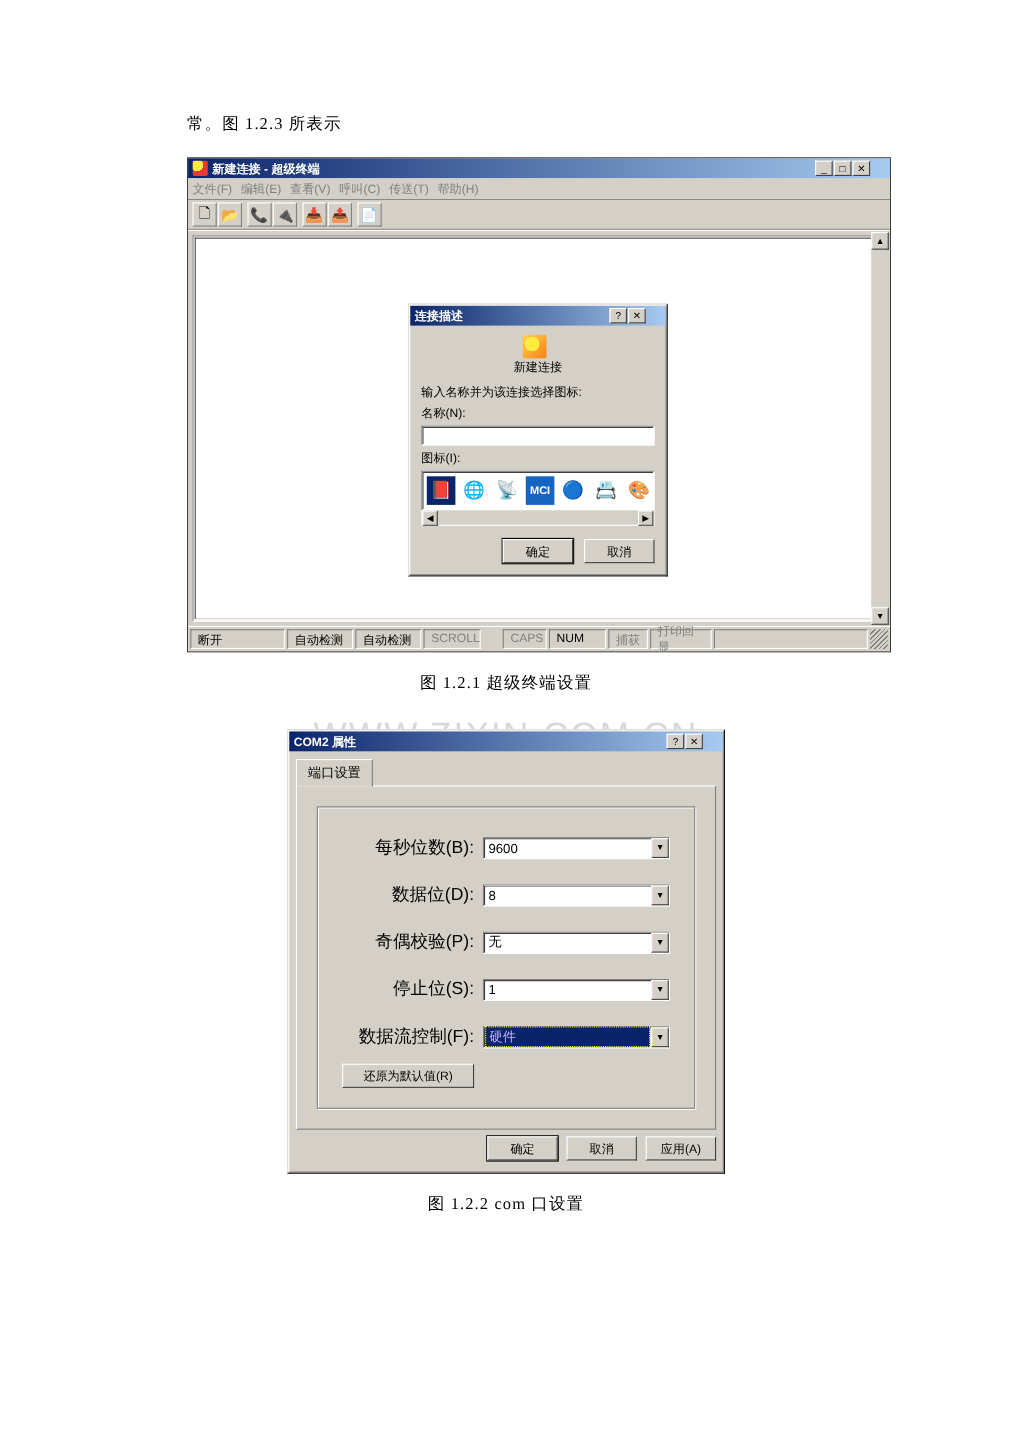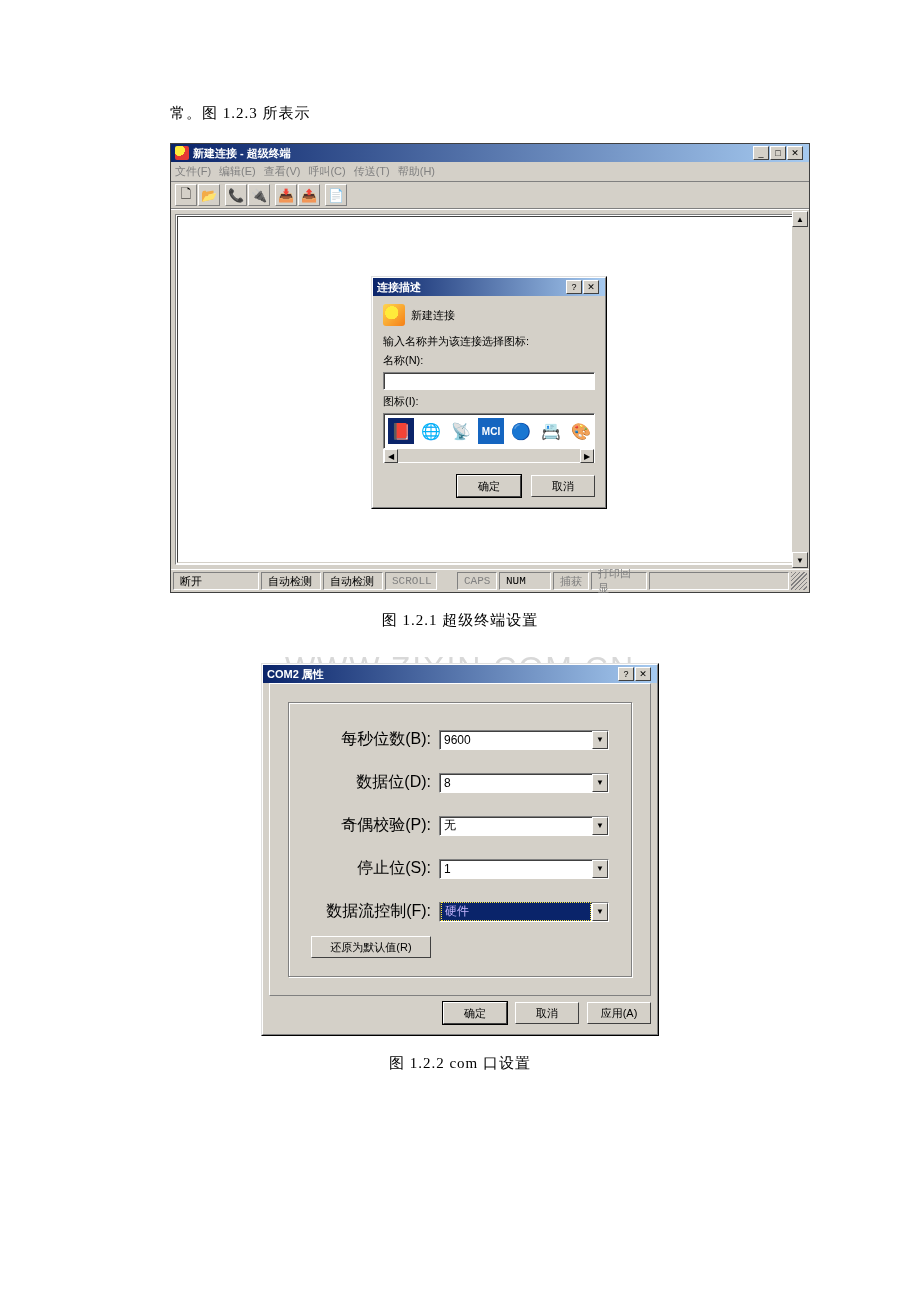--- a/index.html
+++ b/index.html
@@ -38,21 +38,21 @@
     font-family: "Tahoma","SimSun",sans-serif;
     font-size: 11px;
     color: #000;
     margin: 16px auto 10px auto;
     position: relative;
   }
   .titlebar {
     height: 18px;
     background: linear-gradient(90deg,#0a246a,#a6caf0);
     display: flex; align-items: center;
-    padding: 0 6px 0 4px;
+    padding: 0 18px 0 4px;
     color: #fff;
   }
   .title-icon {
     width: 14px; height: 14px; margin-right: 4px;
     display:inline-block;
   }
   .title-icon.app {
     background:
       radial-gradient(circle at 30% 30%, #ffeb3b 0 40%, transparent 41%),
       linear-gradient(#e53935,#e53935);
@@ -125,21 +125,21 @@
   
   .dlg {
     position:absolute; left:200px; top:66px; width:236px;
     background:#d4d0c8;
     border:1px solid #dfdfdf;
     border-right-color:#000; border-bottom-color:#000;
   }
   .dlg-inner { border:1px solid #fff; border-right-color:#808080; border-bottom-color:#808080; }
   .dlg .titlebar { height:18px; }
   .dlg-body { padding:8px 10px 10px 10px; font-size:11px; }
-  .dlg-row { margin-bottom:4px; }
+  .dlg-row { margin-bottom:4px;flex-direction:column; }
   .dlg-big-icon {
     display:inline-block; width:22px; height:22px; vertical-align:middle; margin-right:6px;
     background:
       radial-gradient(circle at 40% 40%, #ffeb3b 0 35%, transparent 36%),
       linear-gradient(135deg,#ffd54f,#f57f17);
     border-radius:3px;
   }
   .input {
     width:100%; height:18px;
     background:#fff;
@@ -180,21 +180,20 @@
     font-size:11px; display:flex; align-items:center; justify-content:center;
     padding:0 8px;
   }
   .btn.default { box-shadow:0 0 0 1px #000; }
 
   .statusbar {
     display:flex; gap:2px; padding:2px;
     border-top:1px solid #fff;
     background:#d4d0c8;
     font-size:11px;
-    font-family:Liberation Mono, monospace;
   }
   .status-cell {
     height:18px;
     border:1px solid #808080; border-right-color:#fff; border-bottom-color:#fff;
     padding:1px 6px; display:flex; align-items:center;
   }
   .status-cell.dim { color:#808080; }
   .grip {
     width:16px;
     background:
@@ -368,20 +367,23 @@
   <div class="com-dlg">
     <div class="dlg-inner">
       <div class="titlebar">
         <span class="title-text">COM2 属性</span>
         <span class="title-spacer"></span>
         <span class="winbtn-group">
           <span class="winbtn">?</span>
           <span class="winbtn">✕</span>
         </span>
       </div>
+      <div class="tabstrip">
+        <span class="tab">端口设置</span>
+      </div>
       <div class="tabpanel">
         <div class="group">
           <div class="field">
             <span class="field-label">每秒位数(B):</span>
             <span class="combo">
               <span class="val">9600</span>
               <span class="arrow">▼</span>
             </span>
           </div>
           <div class="field">

